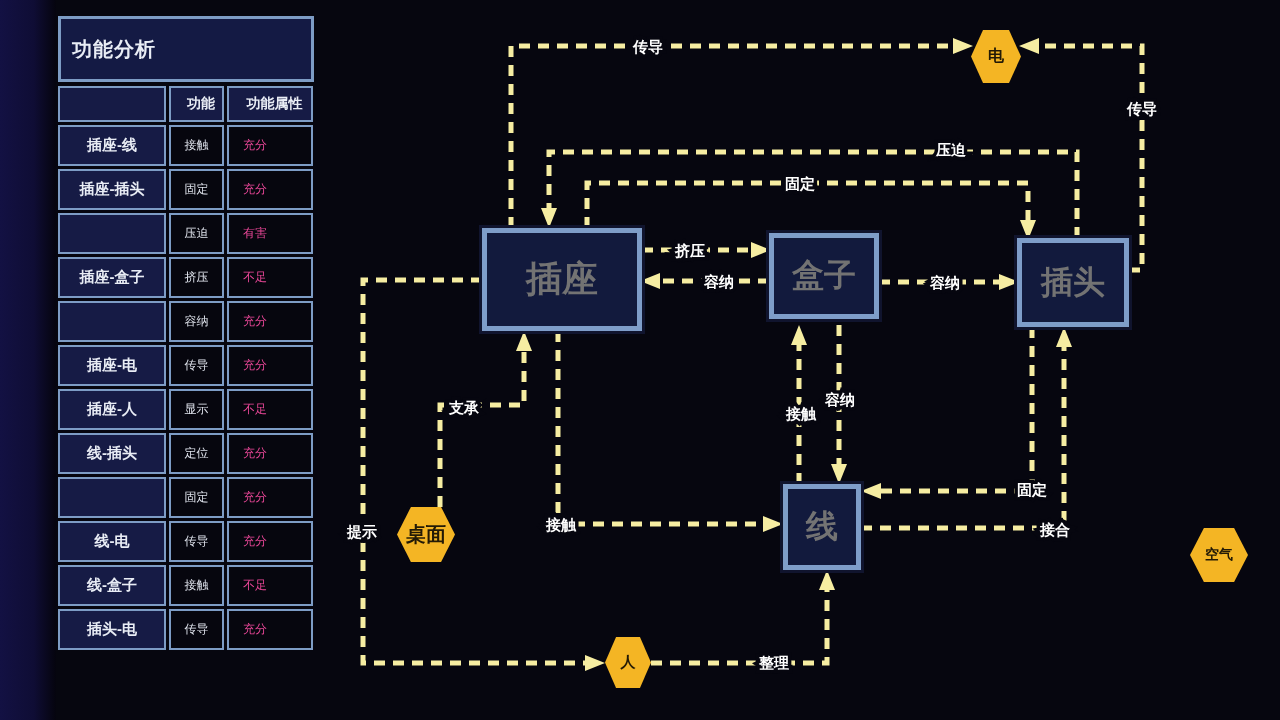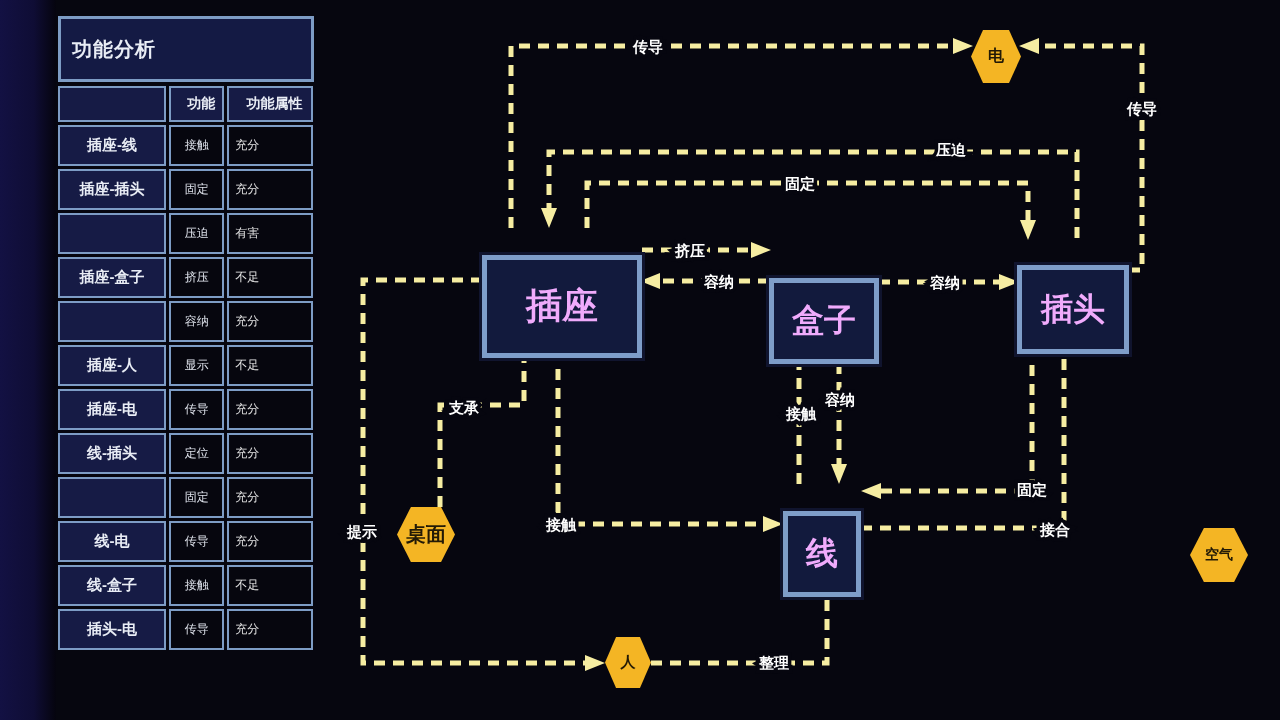--- a/index.html
+++ b/index.html
@@ -26,34 +26,34 @@
   table.fn th, table.fn td {
     border:2px solid #7d9cc5; vertical-align:middle;
   }
   table.fn th { height:36px; background:#161b45; font-size:14px; font-weight:bold; text-align:center;padding-left:9px; }
   table.fn td { height:41px; }
   .c1 { width:117px; }
   .c2 { width:58px; }
   .c3 { width:92px; }
   td.c1 { background:#161b45; font-size:15px; font-weight:bold; text-align:center; }
   td.c2 { background:#06060e; font-size:12px; text-align:center; color:#dfe3ec; }
-  td.c3 { background:#06060e; font-size:12px; padding-left:6px; color:#e5e5e5; }
+  td.c3 { background:#06060e; font-size:12px; padding-left:14px; color:#ec4899; }
   
   svg.edges { position:absolute; left:0; top:0; pointer-events:none; }
   .edge-label {
     fill:#ffffff; stroke:#06060f; stroke-width:7px; paint-order:stroke;
     font-size:15px; font-weight:600;
     text-anchor:middle; dominant-baseline:central;
     font-family:"Liberation Sans","DejaVu Sans",sans-serif;
   }
   .node {
     position:absolute; background:#121a3d;
     border:5px solid #7e9dc9; box-shadow:0 0 0 3px #10142e;
     display:flex; align-items:center; justify-content:center;
-    font-weight:bold; color:#f0abfc;margin-top:27px;
+    font-weight:bold; color:#737373;
   }
   .hex {
     position:absolute;
     background:#f4b524;
     clip-path:polygon(24% 0,76% 0,100% 50%,76% 100%,24% 100%,0 50%);
     display:flex; align-items:center; justify-content:center;
     color:#231a06; font-weight:bold;
   }
 </style>
 </head>
@@ -97,29 +97,29 @@
           <td class="c3">不足</td>
         </tr>
 
         <tr>
           <td class="c1"></td>
           <td class="c2">容纳</td>
           <td class="c3">充分</td>
         </tr>
 
         <tr>
+          <td class="c1">插座-电</td>
+          <td class="c2">传导</td>
+          <td class="c3">充分</td>
+        </tr>
+
+        <tr>
           <td class="c1">插座-人</td>
           <td class="c2">显示</td>
           <td class="c3">不足</td>
-        </tr>
-
-        <tr>
-          <td class="c1">插座-电</td>
-          <td class="c2">传导</td>
-          <td class="c3">充分</td>
         </tr>
 
         <tr>
           <td class="c1">线-插头</td>
           <td class="c2">定位</td>
           <td class="c3">充分</td>
         </tr>
 
         <tr>
           <td class="c1"></td>
@@ -186,21 +186,21 @@
     <text class="edge-label" x="561" y="524">接触</text>
     <text class="edge-label" x="1032" y="489">固定</text>
     <text class="edge-label" x="1055" y="529">接合</text>
     <text class="edge-label" x="774" y="662">整理</text>
   </g>
 </svg>
 
 <div class="node" style="left:482px; top:228px; width:160px; height:103px; font-size:36px;">
   <span>插座</span>
 </div>
-<div class="node" style="left:769px; top:251px; width:110px; height:86px; font-size:32px;text-align:center;">
+<div class="node" style="left:769px; top:233px; width:110px; height:86px; font-size:32px;text-align:center;">
   <span>盒子</span>
 </div>
 <div class="node" style="left:1017px; top:238px; width:112px; height:89px; font-size:32px;">
   <span>插头</span>
 </div>
 <div class="node" style="left:783px; top:484px; width:78px; height:86px; font-size:32px;">
   <span>线</span>
 </div>
 
 <div class="hex" style="left:971px; top:30px; width:50px; height:53px; font-size:16px;">

